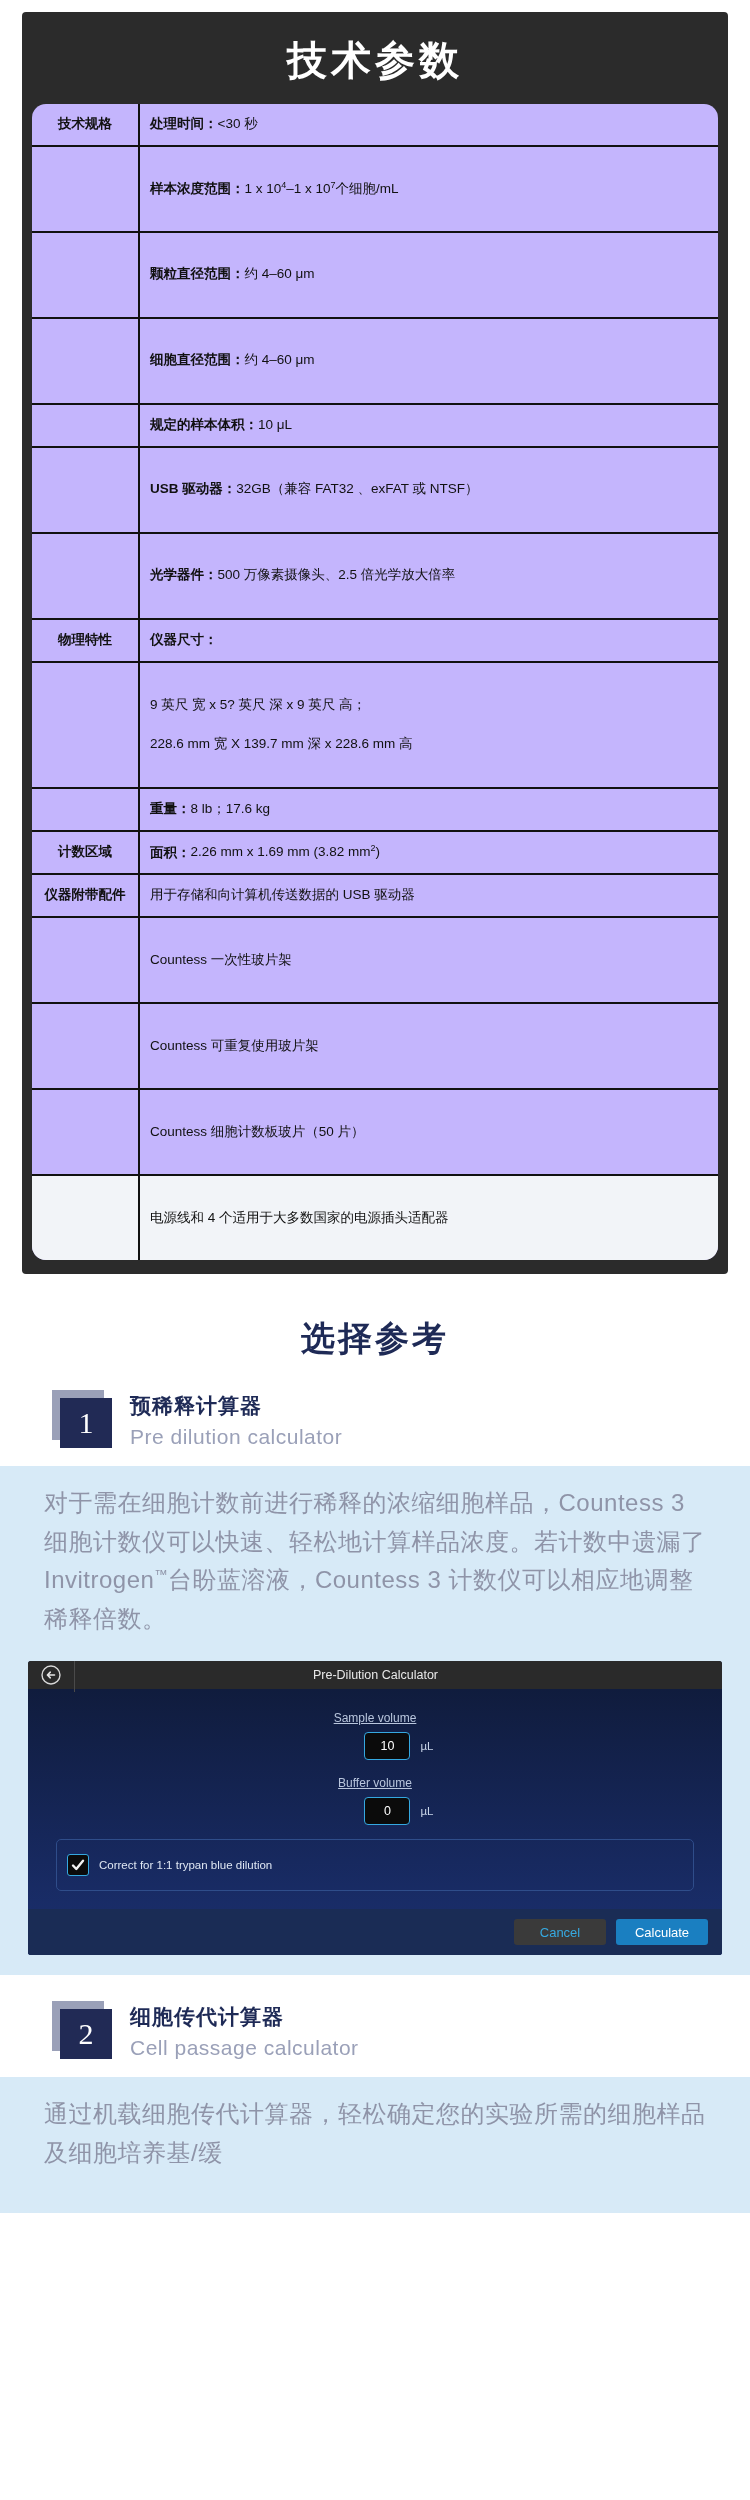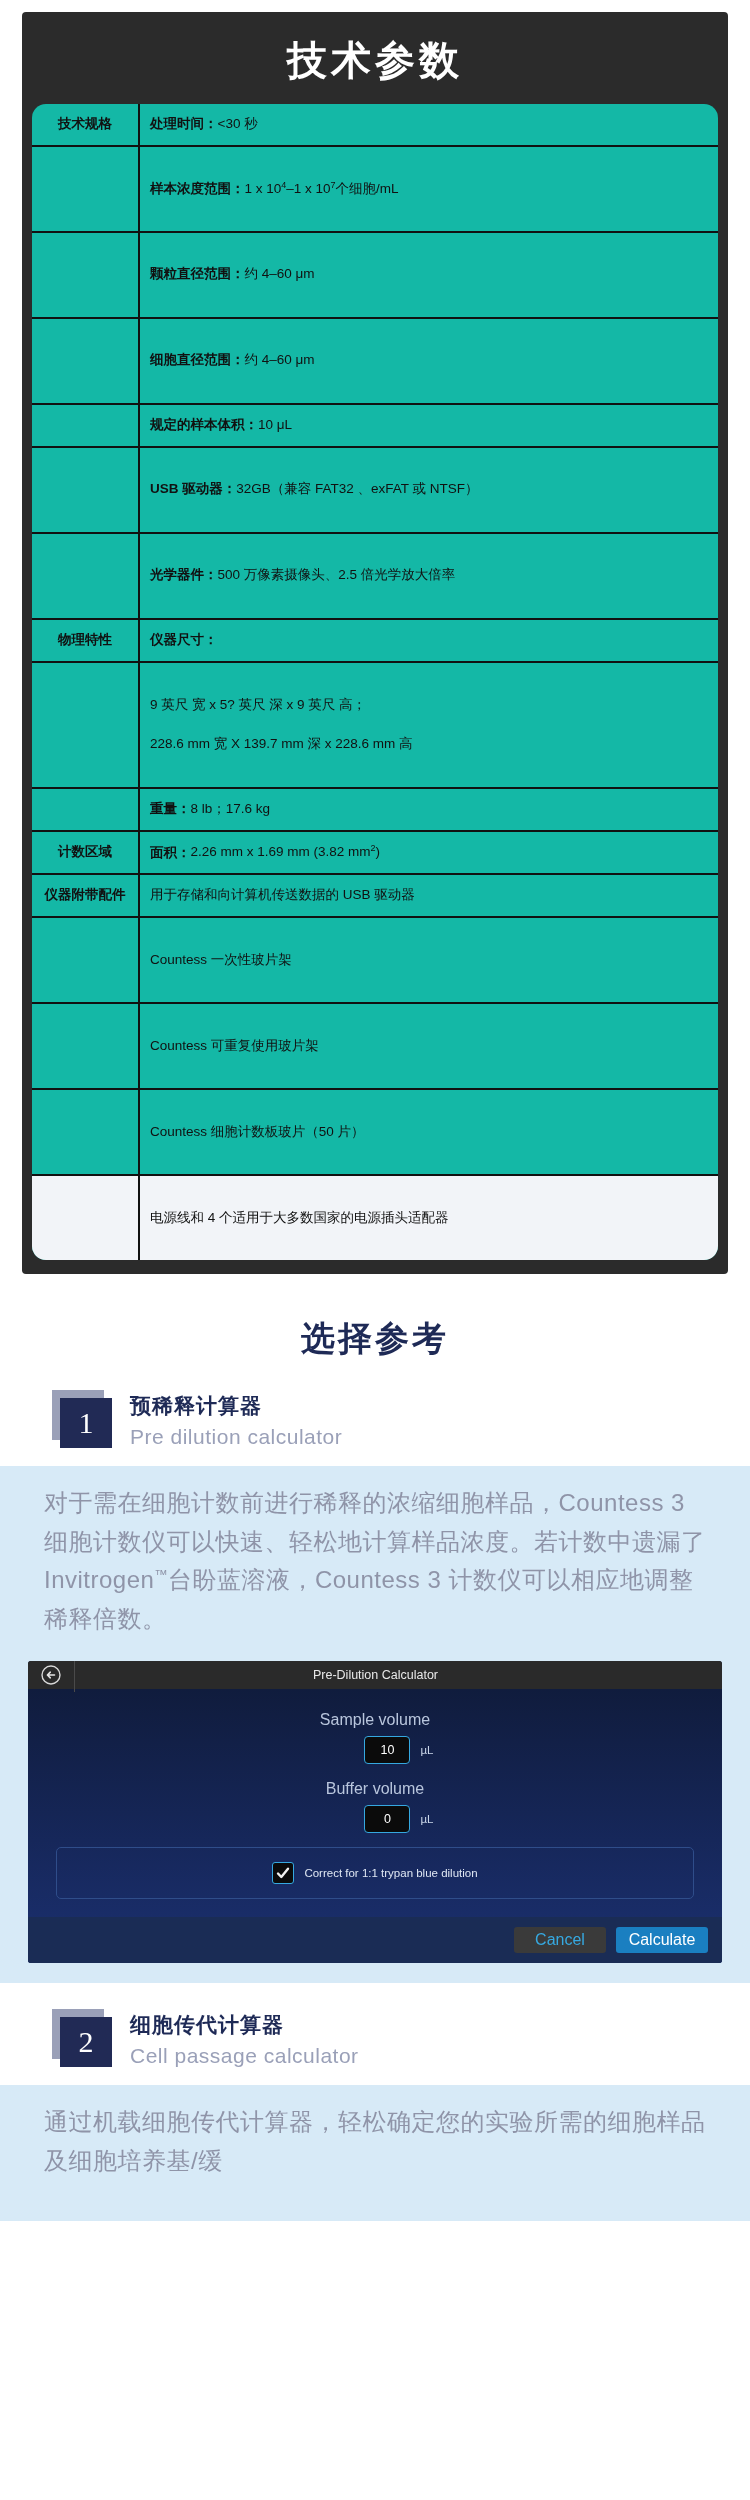--- a/index.html
+++ b/index.html
@@ -30,21 +30,21 @@
   }
   .spec-table-wrap{
     background:#f2f4f8;
     border-radius:14px;
     margin:0 10px;
     overflow:hidden;
   }
   table.spec{
     width:100%;
     border-collapse:collapse;
-    background:#14b8a6;
+    background:#c4b5fd;
     table-layout:fixed;
   }
   table.spec tr:last-child td{background:#f2f4f8;border-bottom:none;}
   table.spec td{
     border-right:2px solid #111;
     border-bottom:2px solid #111;
     vertical-align:middle;
     font-size:13.5px;
     color:#111;
     padding:10px 8px;
@@ -138,53 +138,53 @@
   .dev-title{
     flex:1;text-align:center;color:#e9e9e9;font-size:12.5px;padding-right:46px;
   }
   .dev-body{
     background:linear-gradient(180deg,#101c3d 0%,#16275a 55%,#1b3070 100%);
     padding:22px 0 0 0;
   }
   .field-row{
     display:flex;flex-direction:column;align-items:center;margin-bottom:4px;
   }
-  .field-label{color:#b9c6dd;font-size:16px;margin-bottom:7px;}
+  .field-label{color:#b9c6dd;font-size:12px;margin-bottom:7px;text-decoration:underline;}
   .field-inline{display:flex;align-items:center;}
   .field-box{
     width:44px;height:26px;background:#0b0b0b;
     border:1px solid #35a8e0;border-radius:4px;
     color:#fff;font-size:12.5px;
     display:flex;align-items:center;justify-content:center;margin-left:48px;
   }
   .field-unit{color:#c9d5e8;font-size:11.5px;margin-left:10px;}
   .cbwrap{
     margin:14px 28px 0 28px;
     border:1px solid #2f4d8a;
     border-radius:5px;
     padding:14px 10px;
-    display:flex;align-items:center;justify-content:center;
+    display:flex;align-items:center;
   }
   .cbox{
     width:20px;height:20px;background:#0b0b0b;border:1px solid #35a8e0;border-radius:3px;
     display:flex;align-items:center;justify-content:center;margin-right:10px;
   }
   .cbox svg{display:block;}
   .cblabel{color:#dfe7f3;font-size:11.5px;}
   .dev-foot{
     margin-top:18px;
     background:#1a2c55;
     padding:10px 14px;
     display:flex;justify-content:flex-end;align-items:center;
     gap:10px;
   }
   .btn{
     min-width:92px;height:26px;border-radius:3px;
     display:flex;align-items:center;justify-content:center;
-    font-size:16px;
+    font-size:13px;
   }
   .btn-cancel{background:#3a3a3a;color:#36a9e1;}
   .btn-calc{background:#1a7fc1;color:#ffffff;}
 </style>
 </head>
 <body>
 
 <div class="page">
 
   <div class="spec-card">

